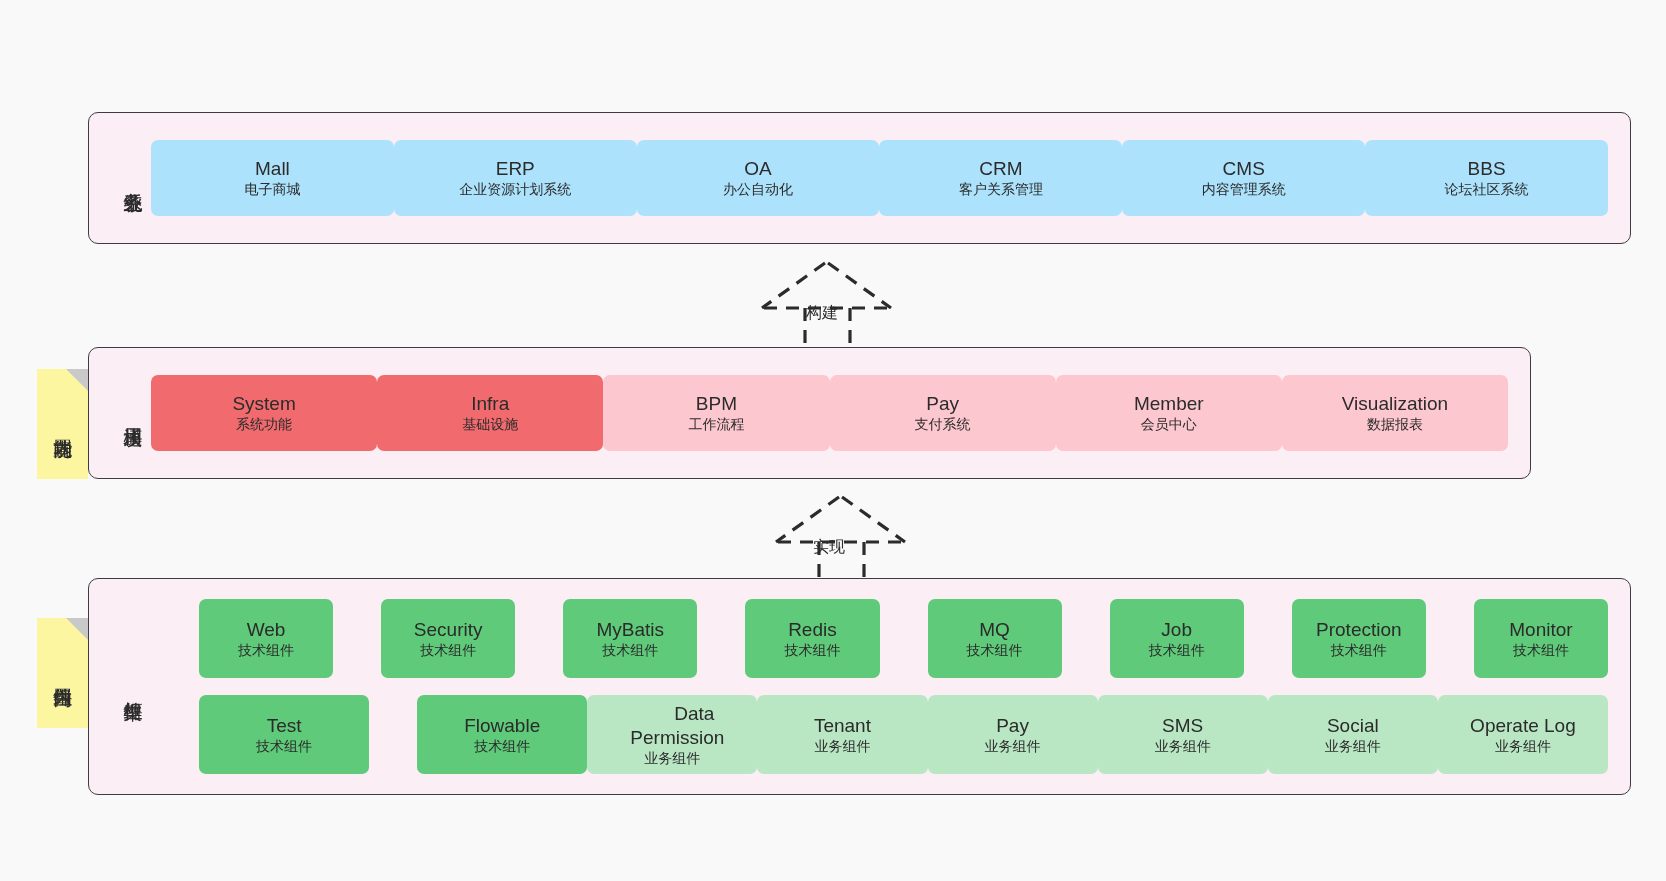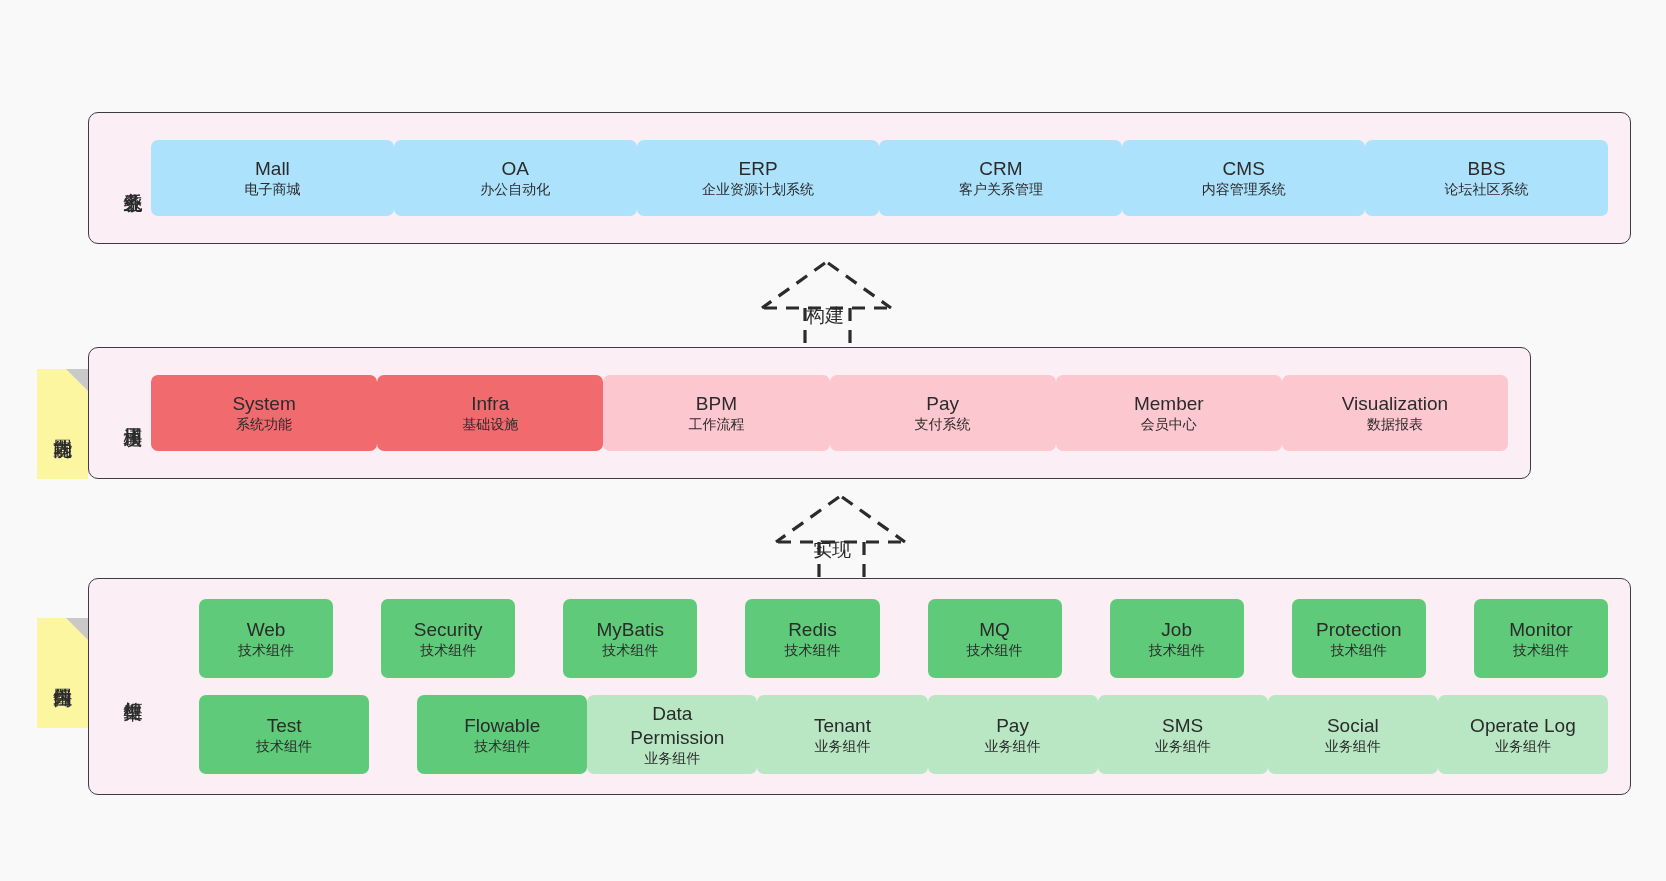--- a/index.html
+++ b/index.html
@@ -94,46 +94,46 @@
     width:0;height:0;
     border-left:22px solid transparent;
     border-top:22px solid #c9c9c9;
   }
 
   
   .arrow{position:absolute;}
   .arrow svg{display:block;overflow:visible;}
   .arrow-label{
     position:absolute;
-    font-size:19px;
+    font-size:16px;
     color:#2b2b2b;
     white-space:nowrap;
     background:transparent;
   }
 </style>
 </head>
 <body>
 
 <div class="stage">
 
   <div class="layer" style="left:88px;top:112px;width:1543px;height:132px;">
     <div class="layer-title">业务系统</div>
     <div class="cards">
       <div class="row" style="height:76px;">
         <div class="card c-blue">
           <div class="t1">Mall</div>
           <div class="t2">电子商城</div>
         </div>
         <div class="card c-blue">
+          <div class="t1">ERP</div>
+          <div class="t2">企业资源计划系统</div>
+        </div>
+        <div class="card c-blue">
           <div class="t1">OA</div>
           <div class="t2">办公自动化</div>
-        </div>
-        <div class="card c-blue">
-          <div class="t1">ERP</div>
-          <div class="t2">企业资源计划系统</div>
         </div>
         <div class="card c-blue">
           <div class="t1">CRM</div>
           <div class="t2">客户关系管理</div>
         </div>
         <div class="card c-blue">
           <div class="t1">CMS</div>
           <div class="t2">内容管理系统</div>
         </div>
         <div class="card c-blue">
@@ -250,21 +250,21 @@
       <div class="row" style="height:79px;">
         <div class="card c-green">
           <div class="t1">Test</div>
           <div class="t2">技术组件</div>
         </div>
         <div class="card c-green">
           <div class="t1">Flowable</div>
           <div class="t2">技术组件</div>
         </div>
         <div class="card c-lgreen">
-          <div class="t1" style="max-width:84px;">Data Permission</div>
+          <div class="t1" style="max-width:84px;text-align:right;">Data Permission</div>
           <div class="t2">业务组件</div>
         </div>
         <div class="card c-lgreen">
           <div class="t1">Tenant</div>
           <div class="t2">业务组件</div>
         </div>
         <div class="card c-lgreen">
           <div class="t1">Pay</div>
           <div class="t2">业务组件</div>
         </div>

